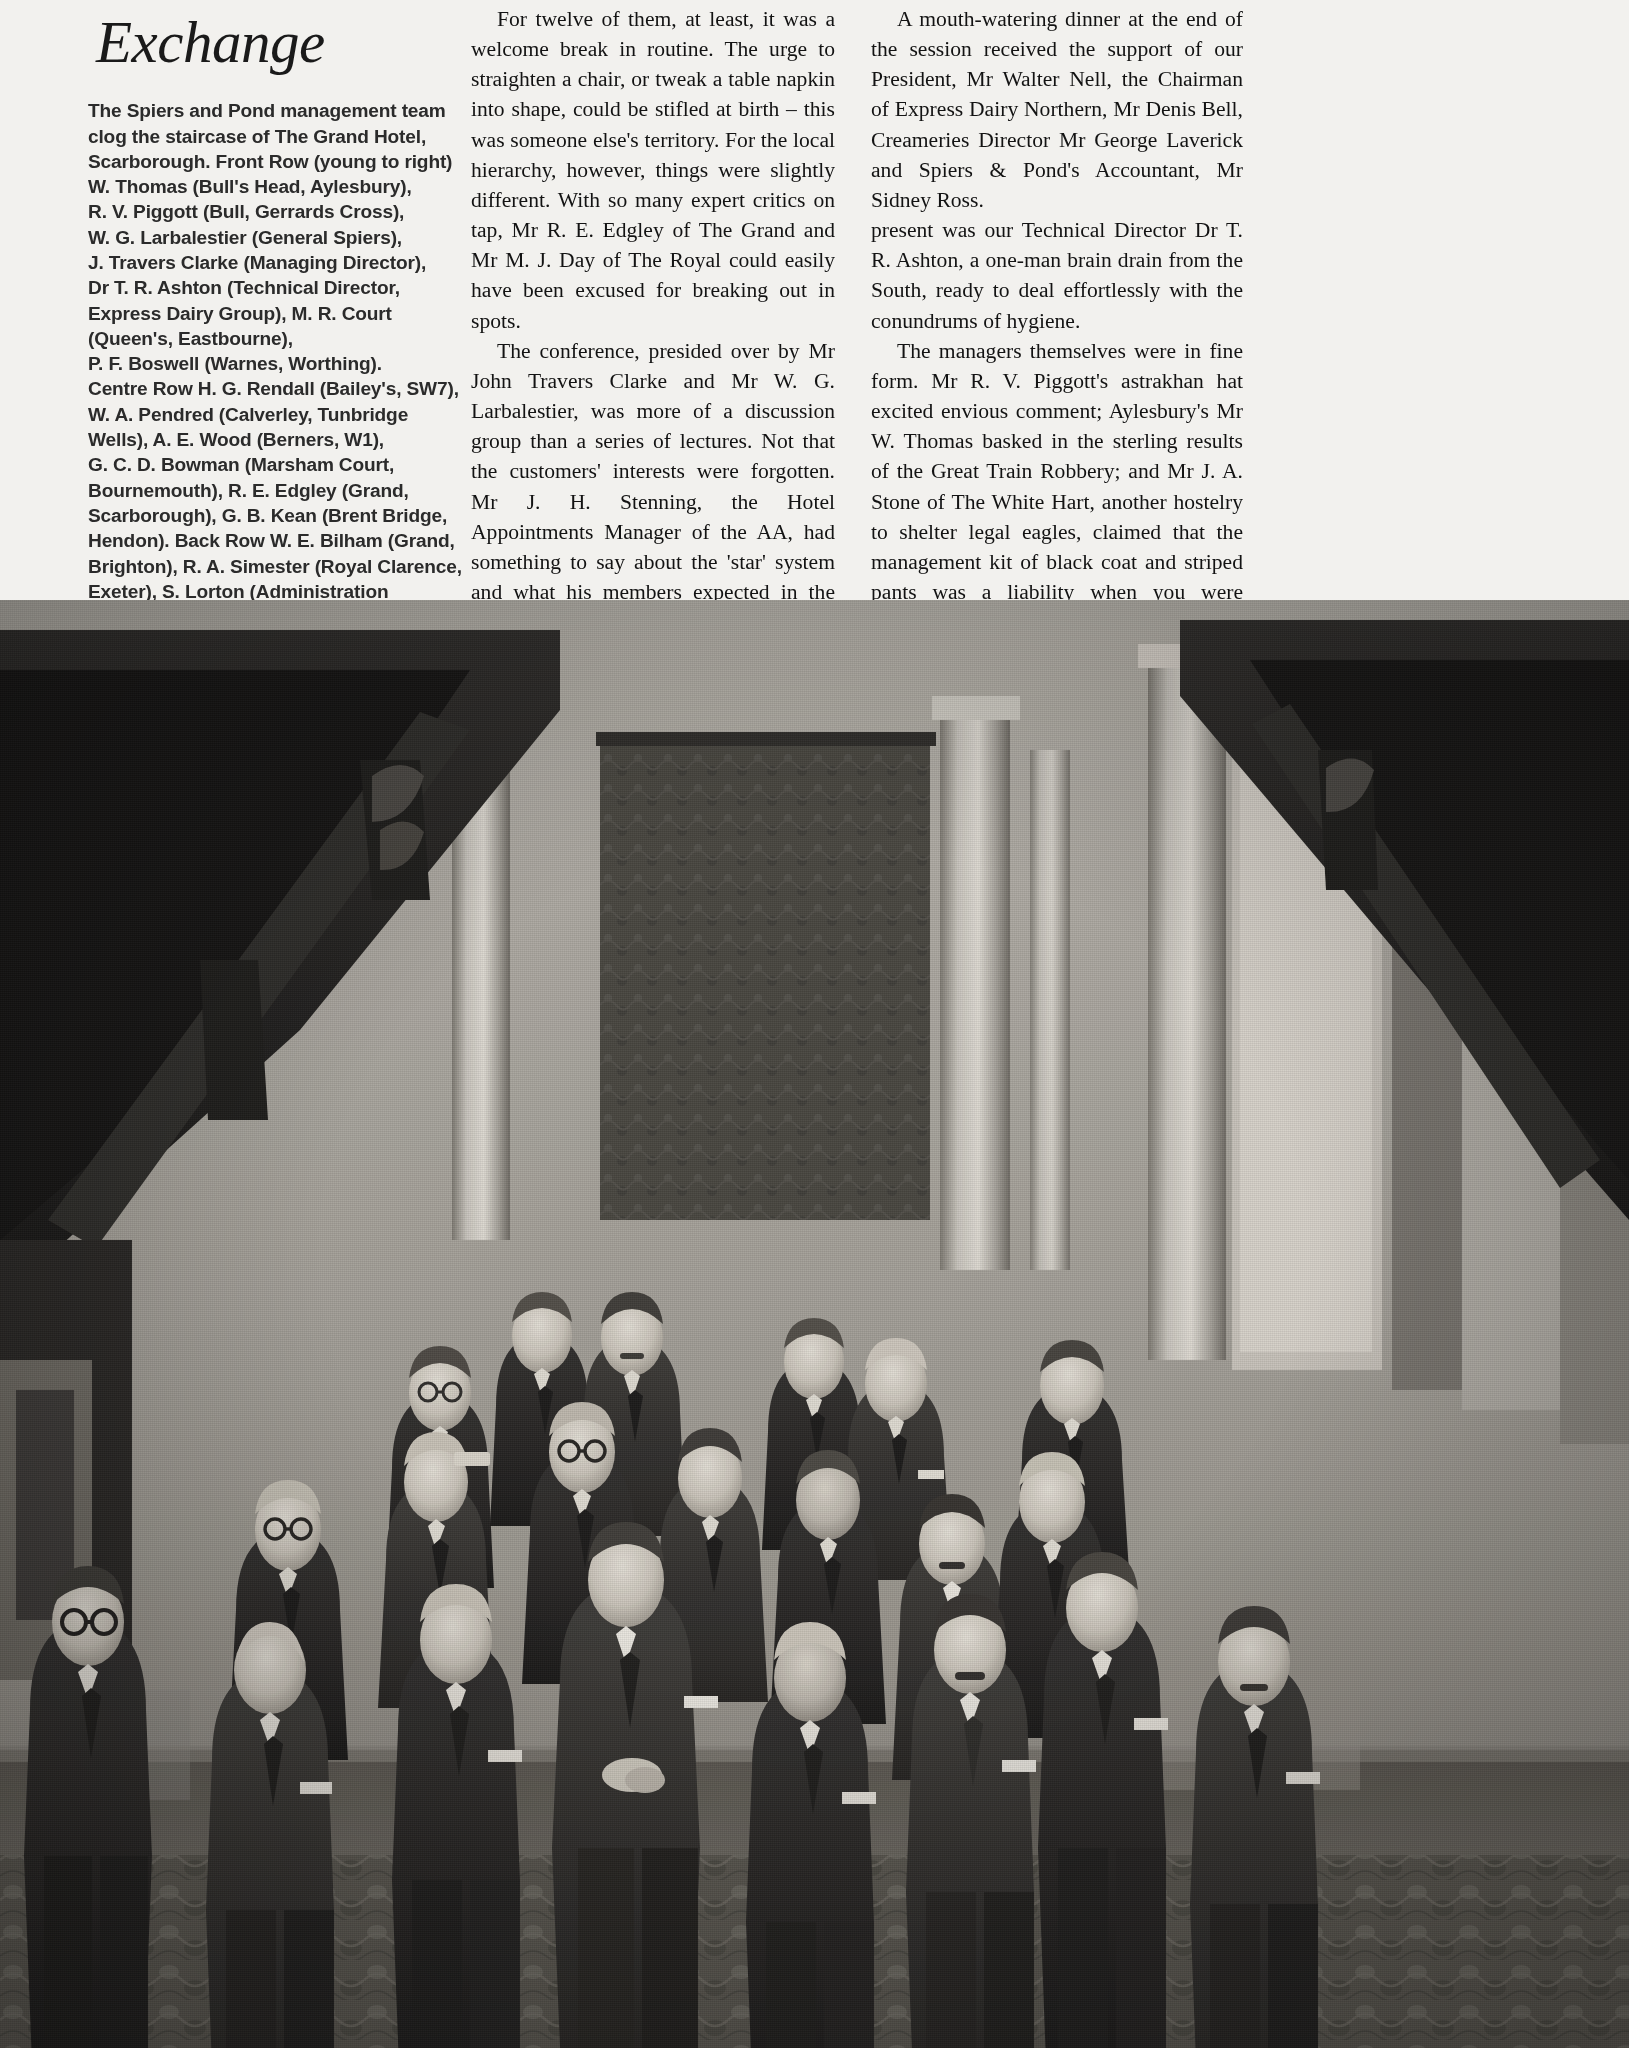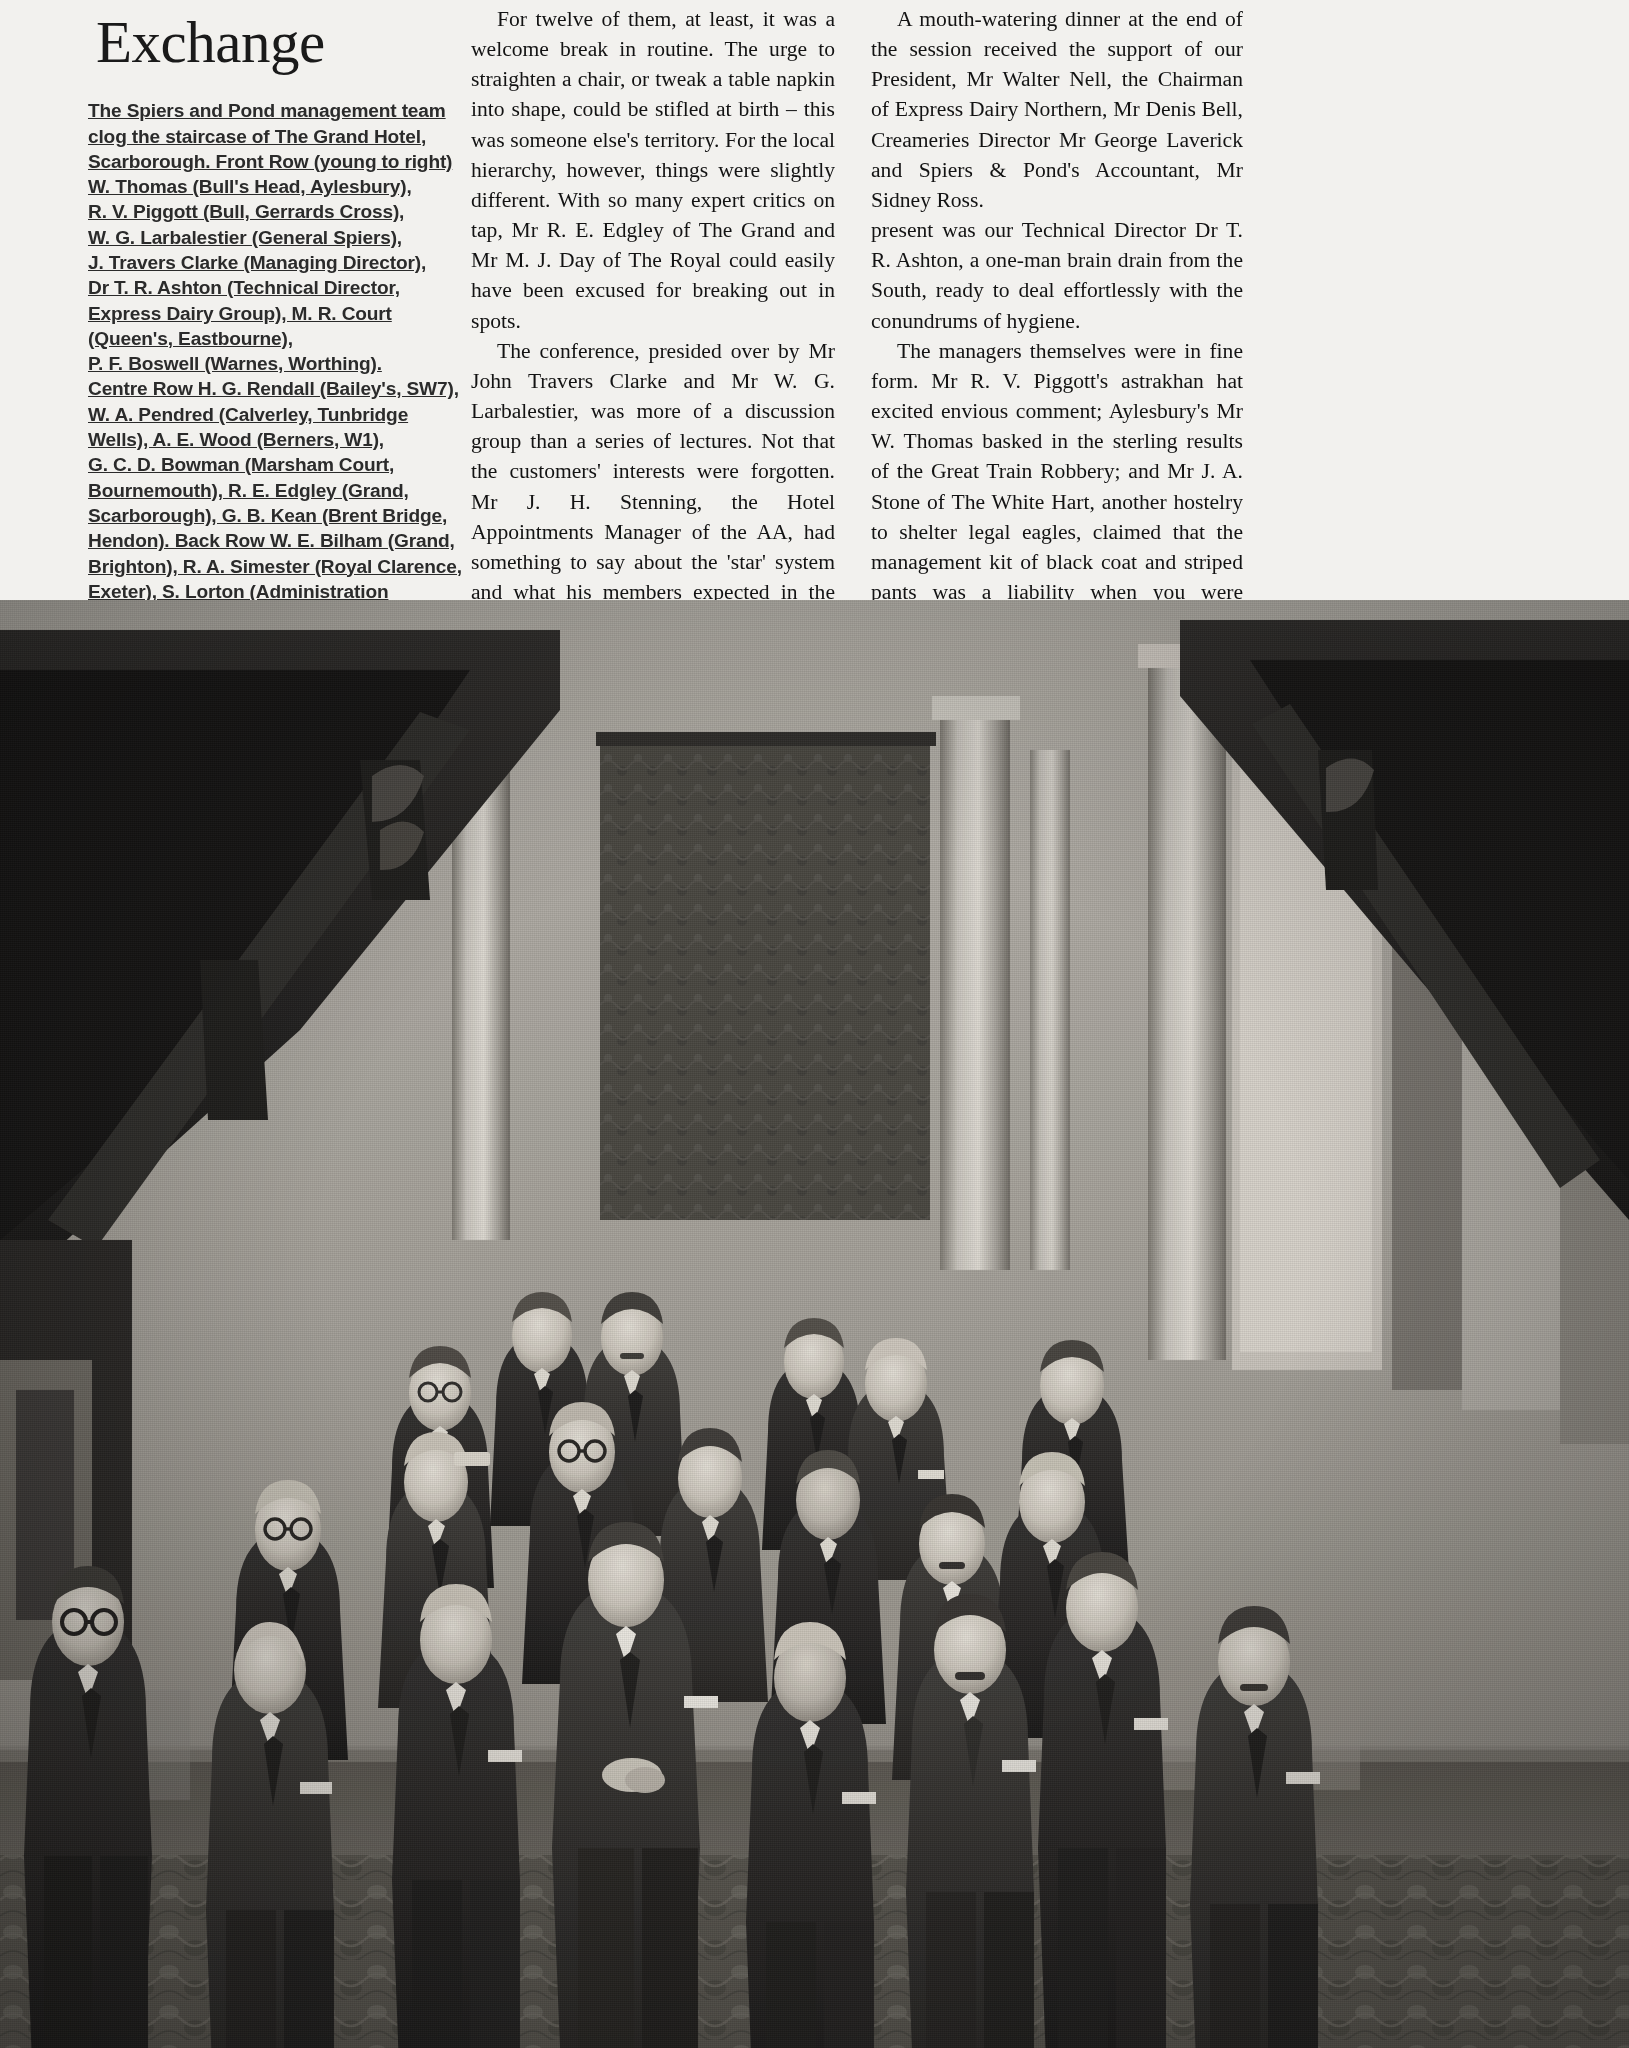--- a/index.html
+++ b/index.html
@@ -42,32 +42,32 @@
 
   .headline {
     font-family: "Liberation Serif", serif;
     font-size: 59px;
     line-height: 0.97;
     font-weight: 400;
     color: #1a1a1a;
     letter-spacing: -0.5px;
     margin: 0 0 4px 8px;
     padding-top: 6px;
+    font-style: italic;
   }
   .headline .hl-line { display: block; white-space: nowrap; }
 
   .caption {
     font-family: "Liberation Sans", sans-serif;
     font-weight: bold;
     font-size: 19.1px;
     line-height: 25.3px;
     color: #2b2b2b;
     margin-top: 27px;
     letter-spacing: -0.15px;
-    text-decoration: underline;
   }
   .caption .cap-line { display: block; white-space: nowrap; }
 
   
   .col2 { left: 471px; top: 4px; width: 364px; }
   .col3 { left: 871px; top: 4px; width: 372px; }
 
   .body-p {
     font-family: "Liberation Serif", serif;
     font-size: 21.6px;

